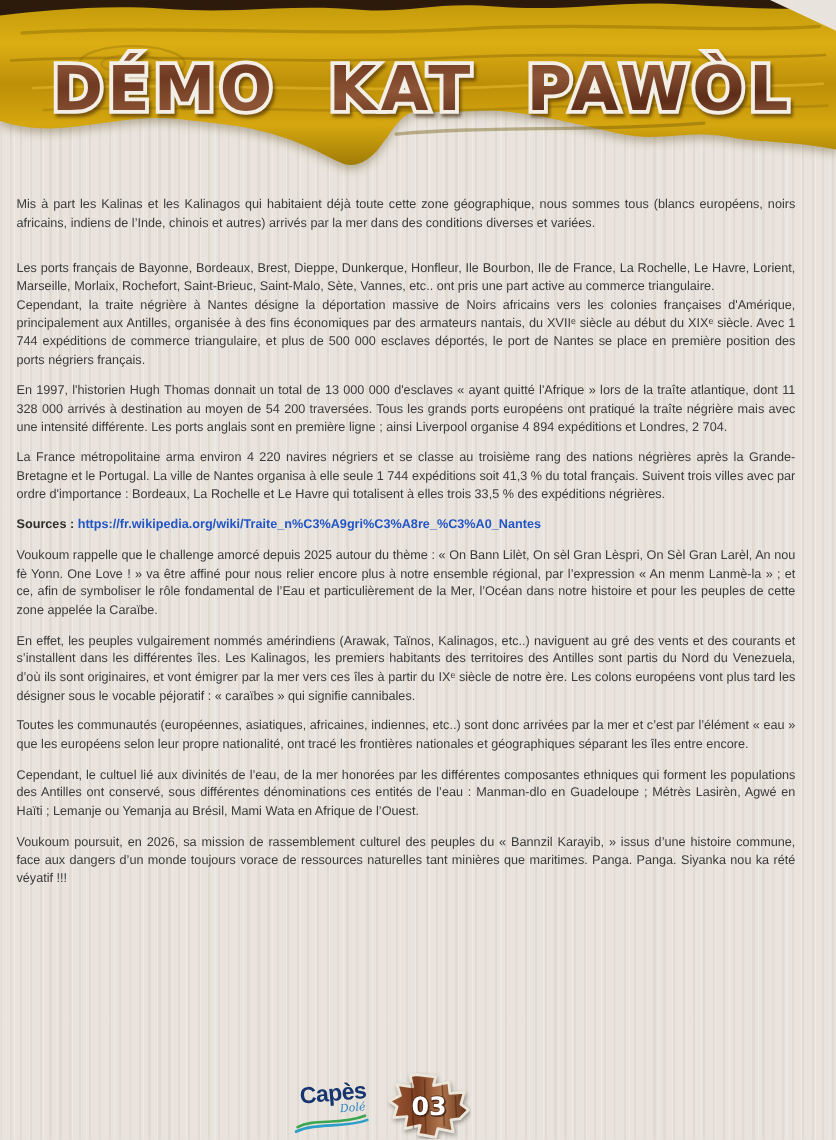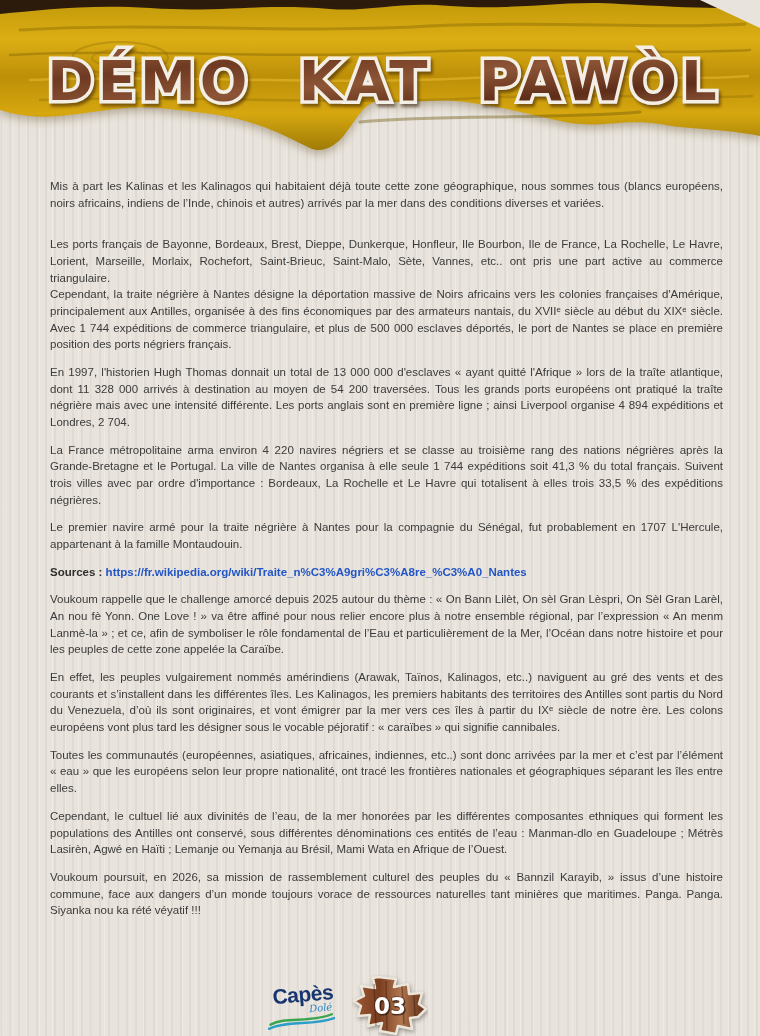--- a/index.html
+++ b/index.html
@@ -6,21 +6,21 @@
   body{
     width:760px;height:1036px;position:relative;overflow:hidden;
     background-color:#e8e3dc;
     background-image:
       repeating-linear-gradient(90deg, rgba(176,165,150,0.14) 0 2px, rgba(0,0,0,0) 2px 9px),
       repeating-linear-gradient(90deg, rgba(255,255,255,0.22) 0 1px, rgba(0,0,0,0) 1px 13px);
     font-family:"Liberation Sans", sans-serif;
   }
   .banner{display:block;width:760px;height:168px;}
   .content{
-    padding:10px 37px 0 50px;
+    padding:10px 37px 0 15px;
     color:#3b3b3b;
     font-size:11.5px;
     line-height:1.45;
     text-align:justify;
   }
   .content p{margin:0 0 11px 0;}
   .sources strong{color:#2e2e2e;}
   .link{
     color:#2256c7;text-decoration:none;cursor:pointer;font-weight:bold;
   }
@@ -87,29 +87,28 @@
 
   <text x="384" y="100" text-anchor="middle" font-family="DejaVu Sans, sans-serif" font-size="56" font-weight="bold" letter-spacing="4" word-spacing="24" fill="url(#letterGrad)" stroke="#f3efe6" stroke-width="7" paint-order="stroke" style="filter:drop-shadow(2px 3px 1.5px rgba(55,28,8,0.55));">DÉMO KAT PAWÒL</text>
 </svg>
 
 <section class="content">
   <p>Mis à part les Kalinas et les Kalinagos qui habitaient déjà toute cette zone géographique, nous sommes tous (blancs européens, noirs africains, indiens de l’Inde, chinois et autres) arrivés par la mer dans des conditions diverses et variées.</p>
   <p style="margin-bottom:0;margin-top:25px;">Les ports français de Bayonne, Bordeaux, Brest, Dieppe, Dunkerque, Honfleur, Ile Bourbon, Ile de France, La Rochelle, Le Havre, Lorient, Marseille, Morlaix, Rochefort, Saint-Brieuc, Saint-Malo, Sète, Vannes, etc.. ont pris une part active au commerce triangulaire.</p>
   <p>Cependant, la traite négrière à Nantes désigne la déportation massive de Noirs africains vers les colonies françaises d'Amérique, principalement aux Antilles, organisée à des fins économiques par des armateurs nantais, du XVIIᵉ siècle au début du XIXᵉ siècle. Avec 1 744 expéditions de commerce triangulaire, et plus de 500 000 esclaves déportés, le port de Nantes se place en première position des ports négriers français.</p>
   <p>En 1997, l'historien Hugh Thomas donnait un total de 13 000 000 d'esclaves « ayant quitté l'Afrique » lors de la traîte atlantique, dont 11 328 000 arrivés à destination au moyen de 54 200 traversées. Tous les grands ports européens ont pratiqué la traîte négrière mais avec une intensité différente. Les ports anglais sont en première ligne ; ainsi Liverpool organise 4 894 expéditions et Londres, 2 704.</p>
   <p>La France métropolitaine arma environ 4 220 navires négriers et se classe au troisième rang des nations négrières après la Grande-Bretagne et le Portugal. La ville de Nantes organisa à elle seule 1 744 expéditions soit 41,3 % du total français. Suivent trois villes avec par ordre d'importance : Bordeaux, La Rochelle et Le Havre qui totalisent à elles trois 33,5 % des expéditions négrières.</p>
-  <p>Le premier navire armé pour la traite négrière à Nantes pour la compagnie du Sénégal, fut probablement en 1707 L'Hercule, appartenant à la famille Montaudouin.</p>
 
   <p class="sources">
     <strong>Sources : </strong><a class="link">https://fr.wikipedia.org/wiki/Traite_n%C3%A9gri%C3%A8re_%C3%A0_Nantes</a>
   </p>
 
   <p>Voukoum rappelle que le challenge amorcé depuis 2025 autour du thème : « On Bann Lilèt, On sèl Gran Lèspri, On Sèl Gran Larèl, An nou fè Yonn. One Love ! » va être affiné pour nous relier encore plus à notre ensemble régional, par l’expression « An menm Lanmè-la » ; et ce, afin de symboliser le rôle fondamental de l’Eau et particulièrement de la Mer, l’Océan dans notre histoire et pour les peuples de cette zone appelée la Caraïbe.</p>
   <p>En effet, les peuples vulgairement nommés amérindiens (Arawak, Taïnos, Kalinagos, etc..) naviguent au gré des vents et des courants et s’installent dans les différentes îles. Les Kalinagos, les premiers habitants des territoires des Antilles sont partis du Nord du Venezuela, d’où ils sont originaires, et vont émigrer par la mer vers ces îles à partir du IXᵉ siècle de notre ère. Les colons européens vont plus tard les désigner sous le vocable péjoratif : « caraïbes » qui signifie cannibales.</p>
-  <p>Toutes les communautés (européennes, asiatiques, africaines, indiennes, etc..) sont donc arrivées par la mer et c’est par l’élément « eau »  que les européens selon leur propre nationalité, ont tracé les frontières nationales et géographiques séparant les îles entre elles.</p>
+  <p>Toutes les communautés (européennes, asiatiques, africaines, indiennes, etc..) sont donc arrivées par la mer et c’est par l’élément « eau »  que les européens selon leur propre nationalité, ont tracé les frontières nationales et géographiques séparant les îles entre encore.</p>
   <p>Cependant, le cultuel lié aux divinités de l’eau, de la mer honorées par les différentes composantes ethniques qui forment les populations des Antilles ont conservé, sous différentes dénominations ces entités de l’eau : Manman-dlo en Guadeloupe ; Métrès Lasirèn, Agwé en Haïti ; Lemanje ou Yemanja au Brésil, Mami Wata en Afrique de l’Ouest.</p>
   <p>Voukoum poursuit, en 2026, sa mission de rassemblement culturel des peuples du « Bannzil Karayib, » issus d’une histoire commune, face aux dangers d’un monde toujours vorace de ressources naturelles tant minières que maritimes. Panga. Panga. Siyanka nou ka rété véyatif !!!</p>
 </section>
 
 <div class="footer">
   <div class="capes">
     <div class="capes-name">Capès</div>
     <div class="capes-sub">Dolé</div>
     <svg class="capes-waves" width="68" height="14" viewBox="0 0 68 14" xmlns="http://www.w3.org/2000/svg">
       <path d="M3,8 C19,1 41,10 65,3" fill="none" stroke="#3ba550" stroke-width="2.4" stroke-linecap="round"></path>

